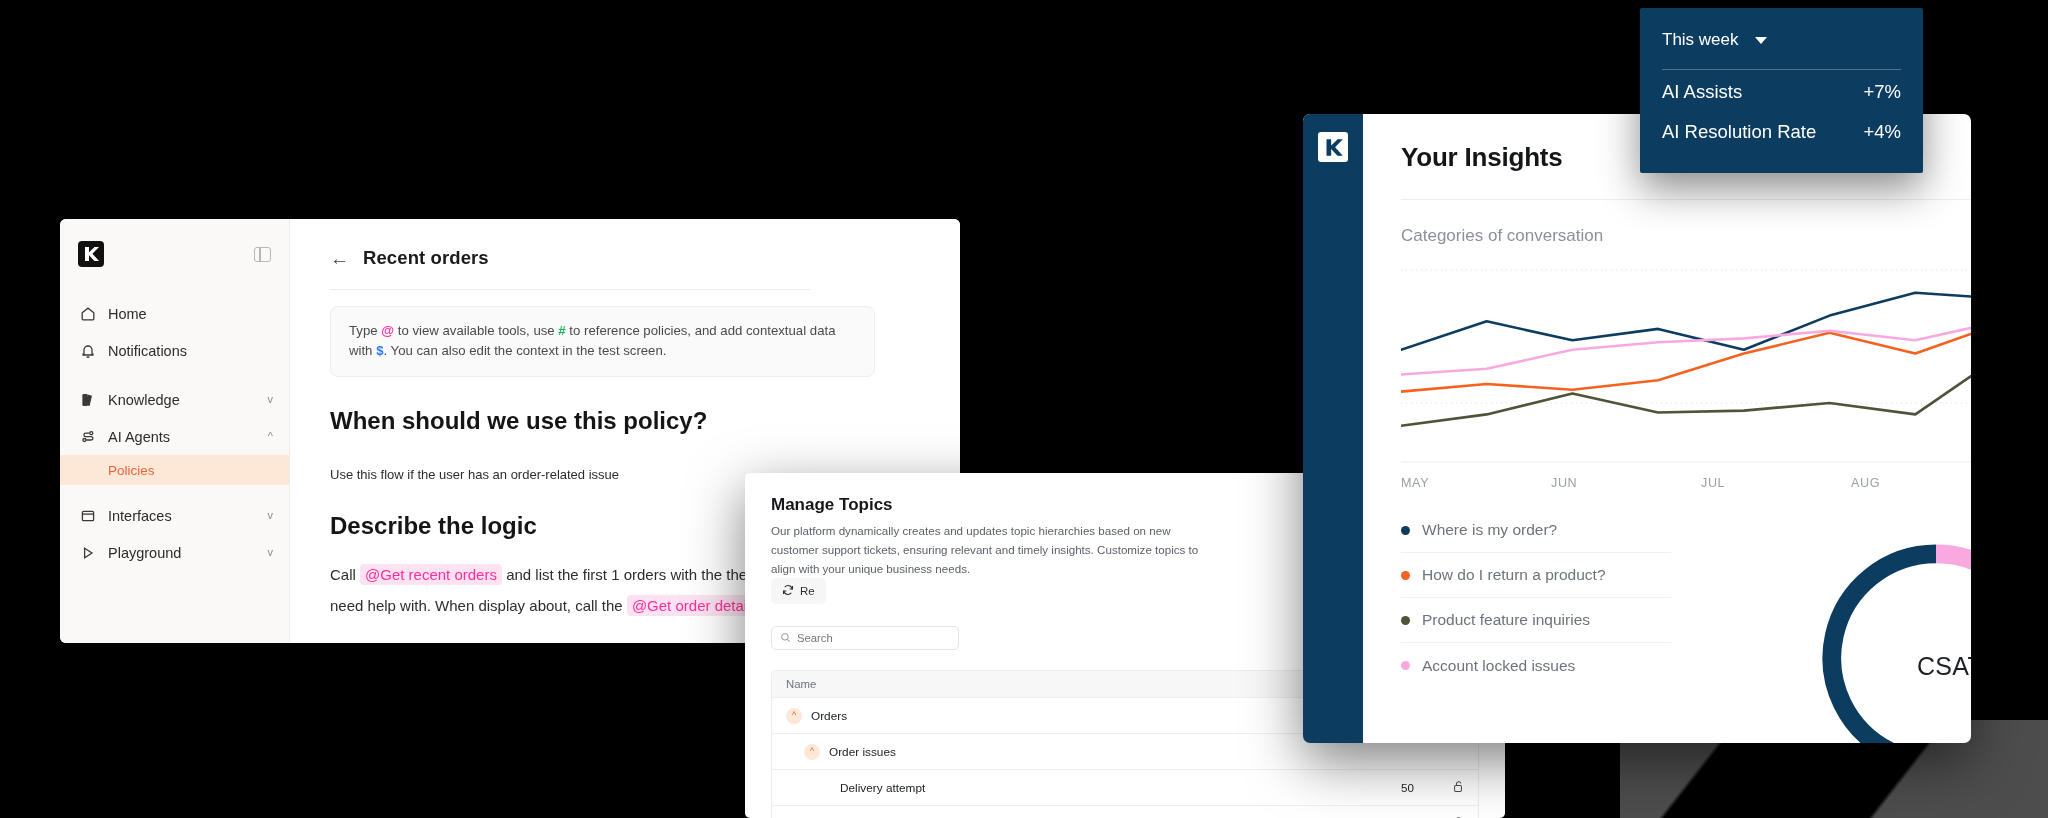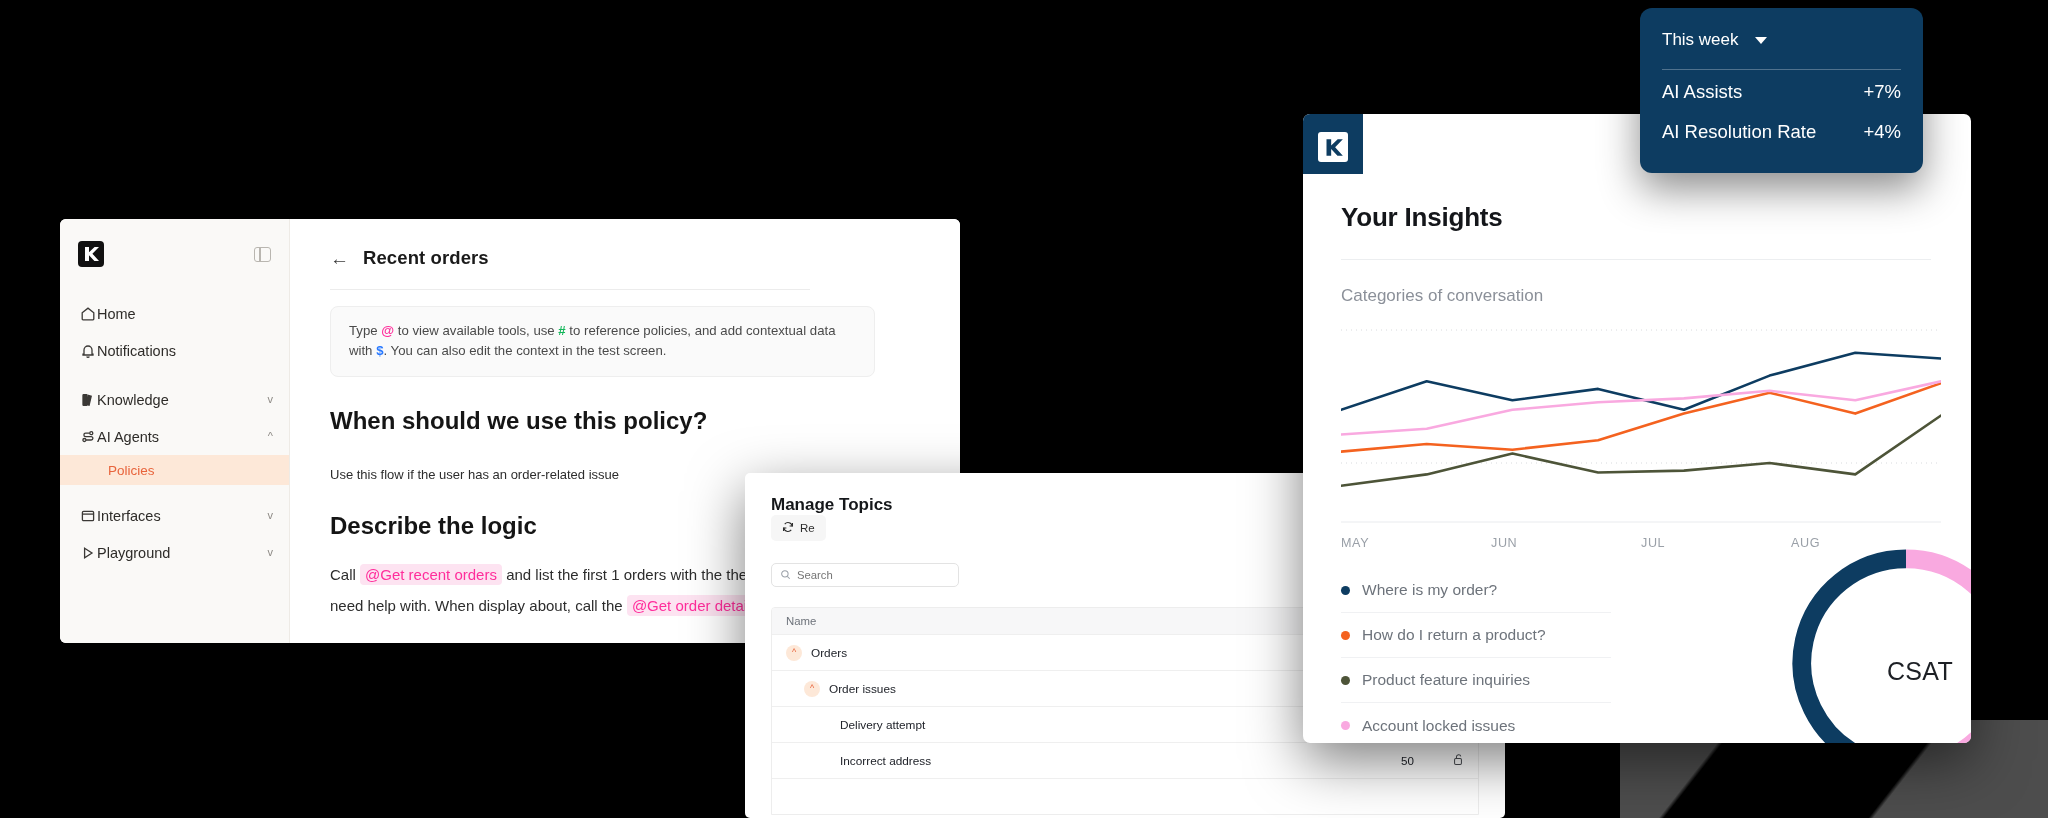--- a/index.html
+++ b/index.html
@@ -40,21 +40,21 @@
   .logo-tile {
     width: 26px; height: 26px; background: #111; border-radius: 4px;
     display: flex; align-items: center; justify-content: center;
   }
   .logo-tile svg { display: block; }
   .panel-toggle { width: 17px; height: 15px; border: 1.6px solid #b9b6b0; border-radius: 3px; position: relative; }
   .panel-toggle::after { content: ""; position: absolute; left: 4px; top: 0; bottom: 0; width: 1.6px; background: #b9b6b0; }
 
   .nav { margin-top: 24px; }
   .nav-item {
-    display: flex; align-items: center; gap: 0;
+    display: flex; align-items: center; gap: 11px;
     height: 37px; padding: 0 16px 0 19px;
     font-size: 14.5px; color: #2e2c29;
   }
   .nav-item .lbl { flex: 1; white-space: nowrap; }
   .nav-item .ico { width: 18px; height: 18px; flex: 0 0 18px; display:flex; align-items:center; justify-content:center; }
   .nav-item .chev { color: #8d8a85; font-size: 11px; line-height: 1; }
   .nav-gap { height: 12px; }
   .nav-sub {
     height: 30px; display: flex; align-items: center;
     padding-left: 48px; font-size: 13.5px;
@@ -125,21 +125,21 @@
   .ind-1 { padding-left: 0; }
   .ind-2 { padding-left: 18px; }
   .ind-3 { padding-left: 54px; }
 
   
   #insights-window {
     position: absolute; left: 1303px; top: 114px;
     width: 668px; height: 629px;
     background: #ffffff; border-radius: 7px;
     box-shadow: 0 18px 55px rgba(0,0,0,.5);
-    overflow: hidden; display: flex; flex-direction: column;
+    overflow: hidden; display: flex;
   }
   #insights-rail {
     width: 60px; flex: 0 0 60px; background: #0d3c61; padding-top: 18px;
     display: flex; justify-content: center; align-items: flex-start;
   }
   .rail-logo { width: 30px; height: 30px; background: #ffffff; border-radius: 3px; display:flex; align-items:center; justify-content:center; }
   #insights-body { flex: 1; padding: 28px 0 0 38px; position: relative; }
   .insights-title { font-size: 26px; font-weight: 700; color: #14161a; letter-spacing: -.2px; }
   .insights-rule { margin: 26px 0 0 0; height: 1px; background: #eceef0; width: 590px; }
   .insights-sub { margin-top: 26px; font-size: 17px; color: #8b9099; }
@@ -153,21 +153,21 @@
   .legend-item { display: flex; align-items: center; gap: 12px; height: 45px; font-size: 15.5px; color: #6d737b; border-bottom: 1px solid #f0f1f3; }
   .legend-item:last-child { border-bottom: 0; }
   .dot { width: 9px; height: 9px; border-radius: 50%; flex: 0 0 9px; }
 
   .donut { position: absolute; right: -60px; bottom: -40px; width: 250px; height: 250px; }
   .donut-label { position: absolute; right: 18px; bottom: 62px; font-size: 25px; color: #1d2025; letter-spacing: .3px; }
 
   
   #weekcard {
     position: absolute; left: 1640px; top: 8px; width: 283px; height: 165px;
-    background: #0d3c61; border-radius: 12px;
+    background: #0d3c61; border-radius: 2px;
     box-shadow: 0 16px 40px rgba(0,0,0,.45);
     padding: 22px 22px 0 22px; color: #ffffff;
   }
   .week-head { display: flex; align-items: center; gap: 16px; font-size: 17px; }
   .week-caret { width: 0; height: 0; border-left: 6px solid transparent; border-right: 6px solid transparent; border-top: 7px solid #ffffff; }
   .week-rule { margin-top: 19px; height: 1px; background: rgba(255,255,255,.28); }
   .week-row { display: flex; justify-content: space-between; align-items: center; height: 36px; font-size: 18.5px; margin-top: 4px; }
 </style>
 </head>
 <body>
@@ -288,20 +288,21 @@
         <span class="chip">@Get order details</span>
         <span>action to load details abo</span>
       </div>
     </div>
   </div>
 
   <div id="topics-window">
     <div class="topics-head">
       <div>
         <div class="topics-title">Manage Topics</div>
+        <div class="topics-desc">Our platform dynamically creates and updates topic hierarchies based on new customer support tickets, ensuring relevant and timely insights. Customize topics to align with your unique business needs.</div>
       </div>
       <div class="refresh-btn">
         <span>
           <svg width="12" height="12" viewBox="0 0 14 14" fill="none" stroke="#2d2d2d" stroke-width="1.3">
               <path d="M12 6.2A5 5 0 0 0 3.2 3.6M2 7.8a5 5 0 0 0 8.8 2.6"></path>
               <path d="M12.2 2.4v3.4H8.9M1.8 11.6V8.2h3.3"></path>
             </svg>
         </span>
         <span>Re</span>
       </div>

